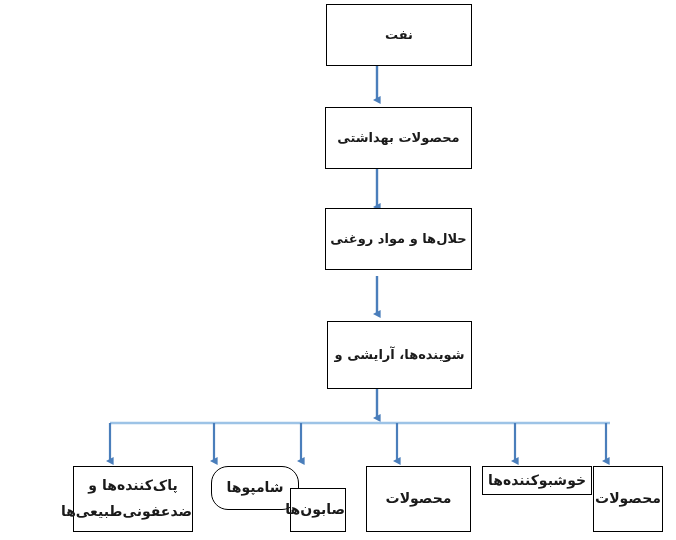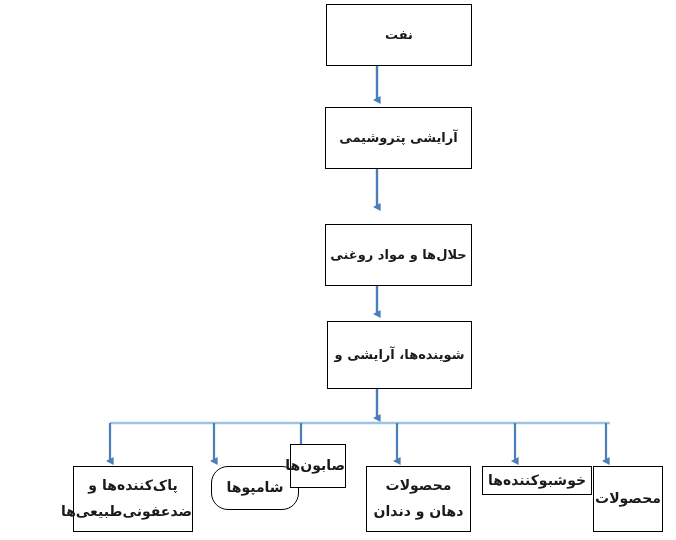--- a/index.html
+++ b/index.html
@@ -88,47 +88,46 @@
       <line x1="515" y1="423" x2="515" y2="461"></line>
       <line x1="606" y1="423" x2="606" y2="461"></line>
     </g>
   </svg>
 
   <div class="node main-node" style="left: 304px; top: 4px; width: 146px; height: 62px;">
     <span class="ln">نفت</span>
   </div>
 
   <div class="node main-node" style="left: 303px; top: 107px; width: 147px; height: 62px;">
-    <span class="ln">آرایشی پتروشیمی</span>
+    <span class="ln">محصولات بهداشتی</span>
   </div>
 
-  <div class="node main-node" style="left: 303px; top: 224px; width: 147px; height: 62px;">
+  <div class="node main-node" style="left: 303px; top: 208px; width: 147px; height: 62px;">
     <span class="ln">حلال‌ها و مواد روغنی</span>
   </div>
 
   <div class="node main-node" style="left: 305px; top: 321px; width: 145px; height: 68px;">
     <span class="ln">شوینده‌ها، آرایشی و</span>
   </div>
 
   <div class="node leaf-node" style="left: 51px; top: 466px; width: 120px; height: 66px;">
     <span class="ln">پاک‌کننده‌ها و</span>
     <span class="ln">ضدعفونی‌طبیعی‌ها</span>
   </div>
 
   <div class="node leaf-node" style="left: 189px; top: 466px; width: 88px; height: 44px; border-radius: 17px;">
     <span class="ln">شامپوها</span>
   </div>
 
-  <div class="node leaf-node" style="left: 268px; top: 444px; width: 56px; height: 44px; padding-left: 8px;">
+  <div class="node leaf-node" style="left: 268px; top: 488px; width: 56px; height: 44px; padding-left: 8px;">
     <span class="ln">صابون‌ها</span>
   </div>
 
   <div class="node leaf-node" style="left: 344px; top: 466px; width: 105px; height: 66px;">
     <span class="ln">محصولات</span>
-    <span class="ln">دهان و دندان</span>
   </div>
 
   <div class="node leaf-node" style="left: 460px; top: 466px; width: 110px; height: 29px;">
     <span class="ln">خوشبوکننده‌ها</span>
   </div>
 
   <div class="node leaf-node" style="left: 571px; top: 466px; width: 70px; height: 66px;">
     <span class="ln">محصولات</span>
   </div>
 

